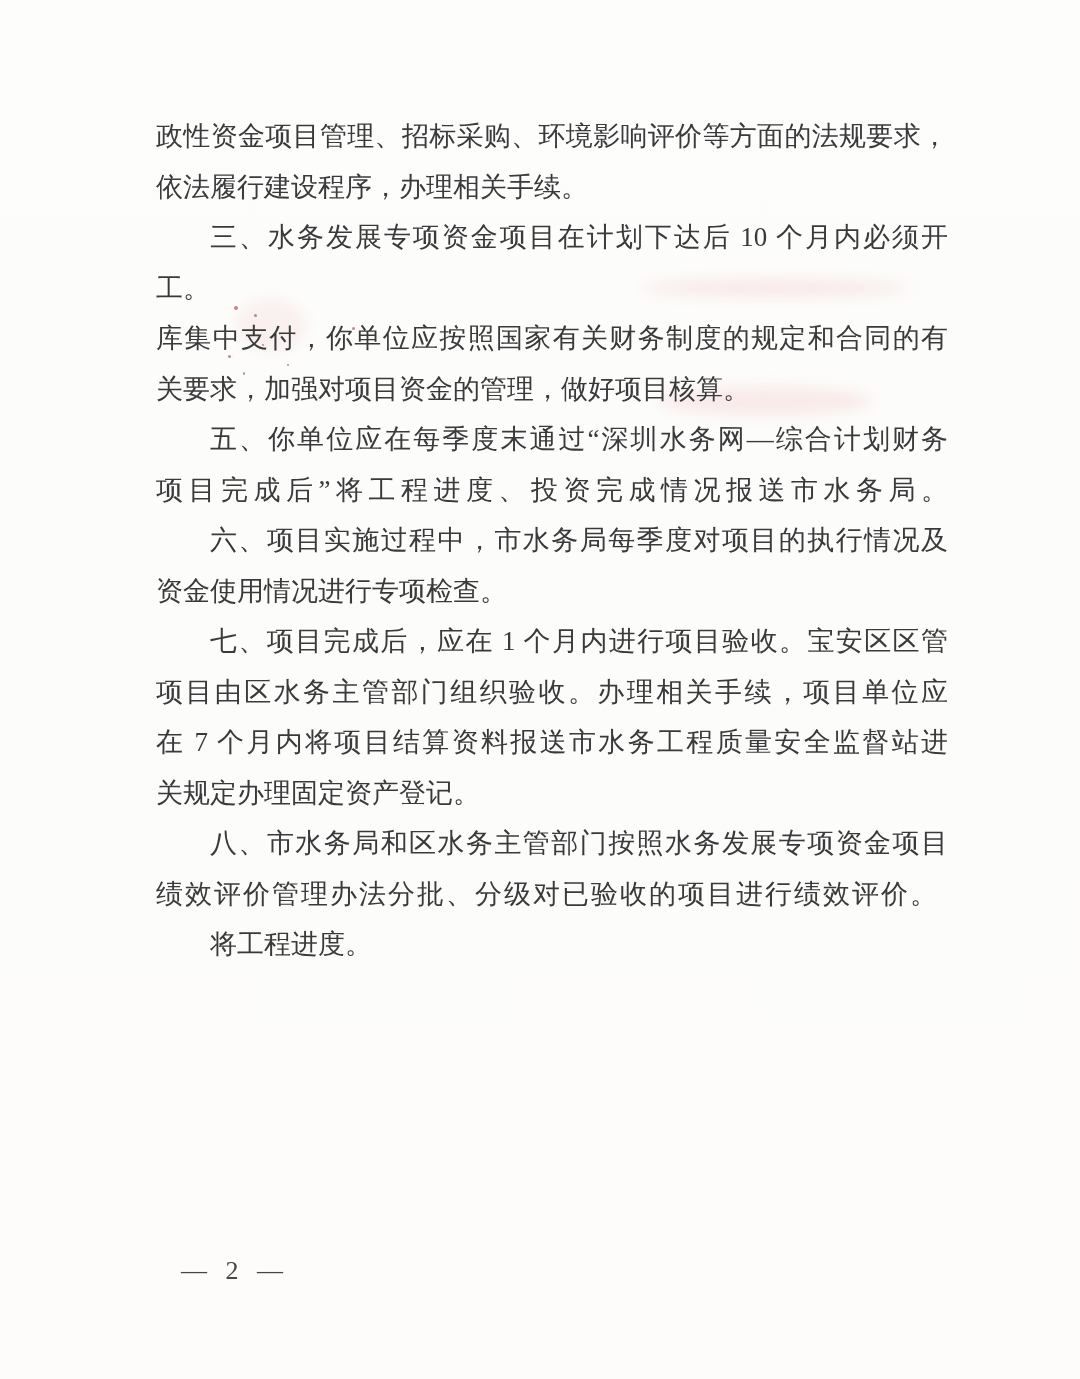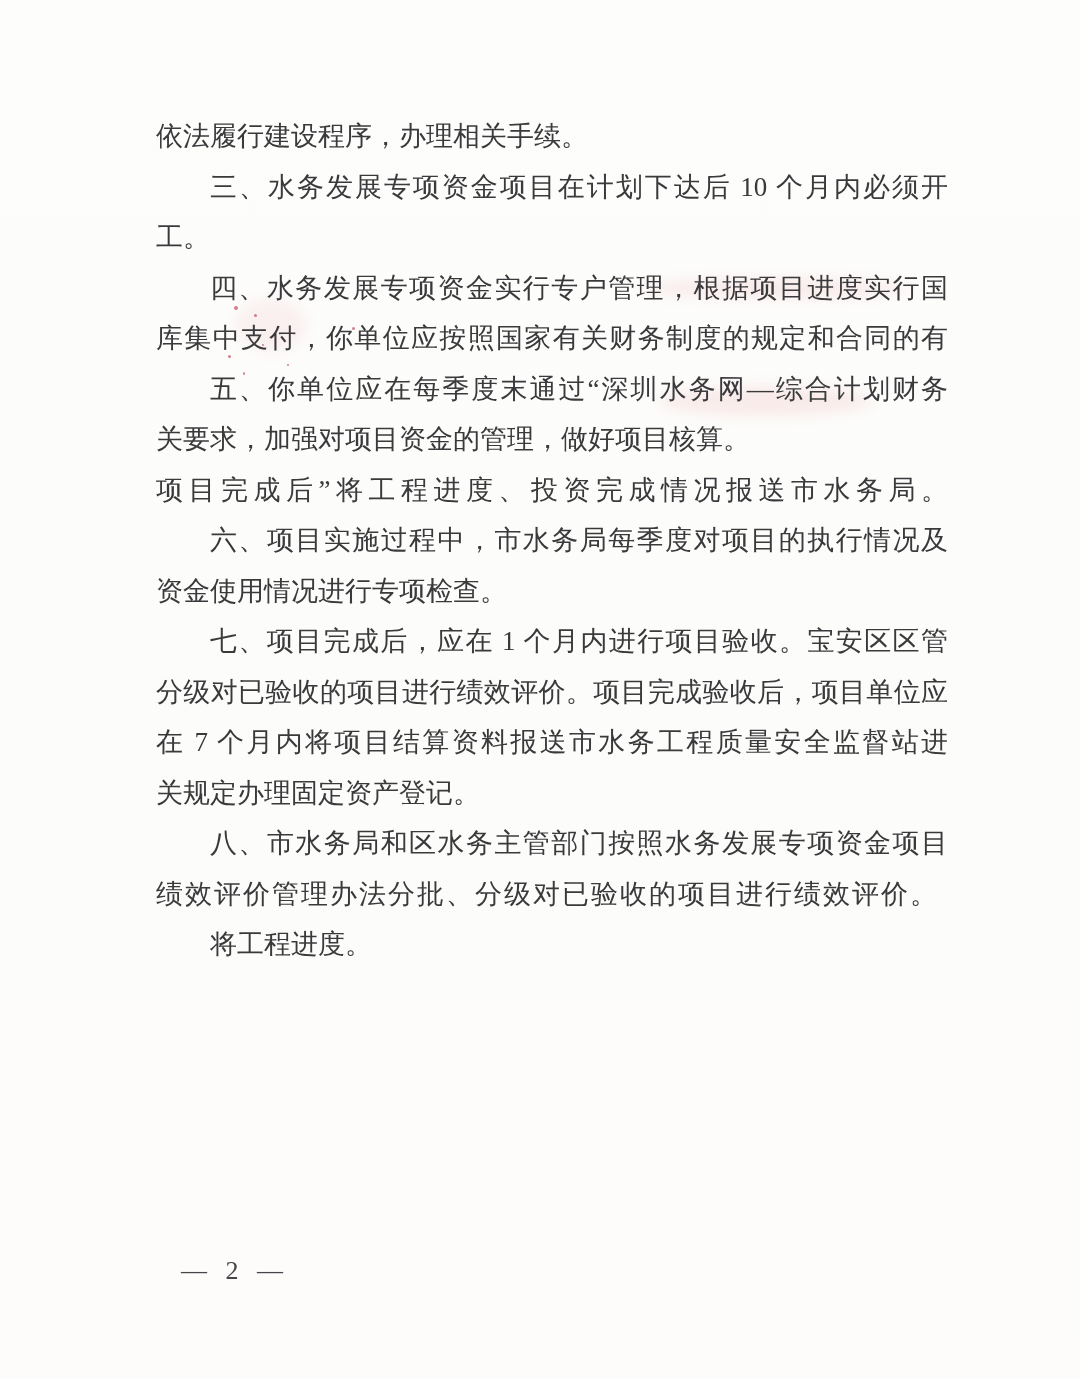--- a/index.html
+++ b/index.html
@@ -89,32 +89,32 @@
   <span class="smudge s3"></span>
   <span class="dot d1"></span>
   <span class="dot d2"></span>
   <span class="dot d3"></span>
   <span class="dot d4"></span>
   <span class="dot d5"></span>
   <span class="dot d6"></span>
   <span class="dot d7"></span>
 
   <div class="doc-body">
+    <div class="line justify">政性资金项目管理、招标采购、环境影响评价等方面的法规要求，</div>
     <div class="line">依法履行建设程序，办理相关手续。</div>
     <div class="line indent justify">三、水务发展专项资金项目在计划下达后 10 个月内必须开</div>
     <div class="line">工。</div>
-    <div class="line indent justify">四、水务发展专项资金实行专户管理，根据项目进度实行国</div>
     <div class="line justify">库集中支付，你单位应按照国家有关财务制度的规定和合同的有</div>
+    <div class="line">关要求，加强对项目资金的管理，做好项目核算。</div>
     <div class="line indent justify">五、你单位应在每季度末通过“深圳水务网—综合计划财务</div>
-    <div class="line">关要求，加强对项目资金的管理，做好项目核算。</div>
     <div class="line justify">项目完成后”将工程进度、投资完成情况报送市水务局。</div>
     <div class="line indent justify">六、项目实施过程中，市水务局每季度对项目的执行情况及</div>
     <div class="line">资金使用情况进行专项检查。</div>
     <div class="line indent justify">七、项目完成后，应在 1 个月内进行项目验收。宝安区区管</div>
-    <div class="line justify">分级对已验收的项目进行绩效评价。项目完成验收后，项目单位应</div>
+    <div class="line justify">项目由区水务主管部门组织验收。办理相关手续，项目单位应</div>
     <div class="line justify">在 7 个月内将项目结算资料报送市水务工程质量安全监督站进</div>
     <div class="line">关规定办理固定资产登记。</div>
     <div class="line indent justify">八、市水务局和区水务主管部门按照水务发展专项资金项目</div>
     <div class="line spread">绩效评价管理办法分批、分级对已验收的项目进行绩效评价。</div>
     <div class="line indent">将工程进度。</div>
   </div>
 
   <div class="page-number">— 2 —</div>
 
 </div>

